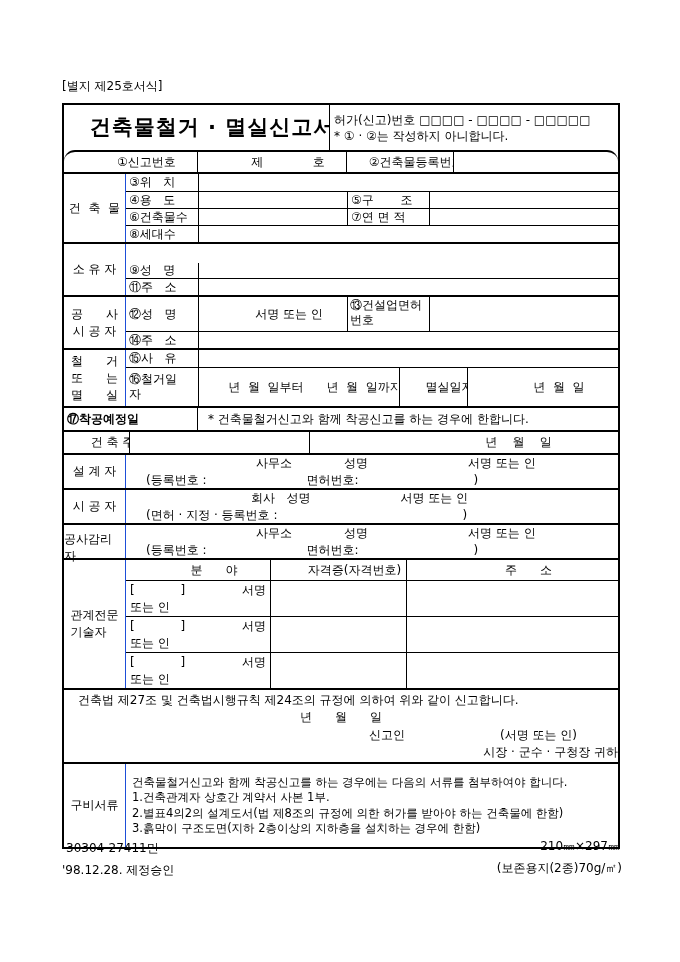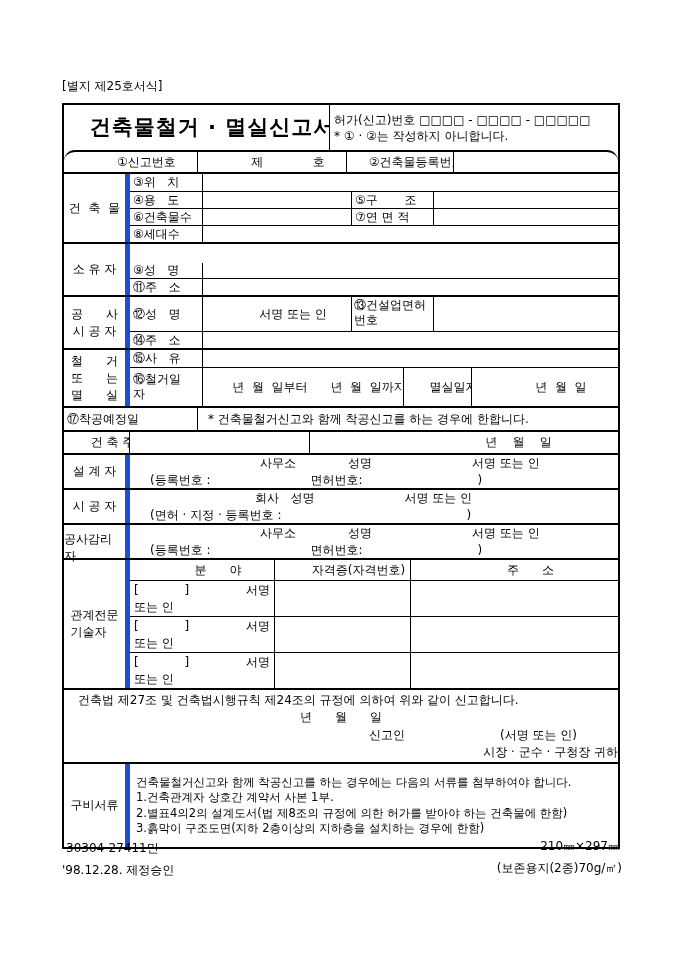--- a/index.html
+++ b/index.html
@@ -7,23 +7,23 @@
         font-family:"DejaVu Sans",sans-serif;font-size:12px;}
   .form-ref{position:absolute;left:62px;top:78px;font-size:12px;}
   .tbl{position:absolute;left:62px;top:103px;width:558px;border:2px solid #000;box-sizing:border-box;background:#fff;}
   .row{display:flex;box-sizing:border-box;}
   .c{box-sizing:border-box;display:flex;align-items:center;justify-content:center;
      white-space:pre;font-size:12px;overflow:hidden;line-height:15px;padding-left:32px;}
   .c.left{justify-content:flex-start;padding-left:3px;}
   .br{border-right:1px solid #000;}
   .bt1{border-top:1px solid #000;}
   .bt2{border-top:2px solid #000;}
-  .bold{font-weight:normal;}
+  .bold{font-weight:bold;}
   .grow{flex:1;}
-  .colA{width:61px;border-right:5px solid #1d4ed8;display:flex;align-items:center;
+  .colA{width:61px;border-right:1px solid #1d4ed8;display:flex;align-items:center;
         justify-content:center;white-space:pre;text-align:center;line-height:17px;}
   .rows{flex:1;display:flex;flex-direction:column;}
   .title-main{font-size:21px;font-weight:bold;letter-spacing:1px;}
   .title-right{flex:1;display:flex;flex-direction:column;justify-content:center;
                padding:3px 4px;white-space:pre;line-height:17px;}
   .two-line{display:flex;flex-direction:column;justify-content:space-evenly;align-items:stretch;}
   .tl{white-space:pre;line-height:16px;}
   .decl{display:flex;flex-direction:column;justify-content:space-evenly;}
   .att-content{flex:1;display:flex;flex-direction:column;justify-content:center;
                padding:3px 6px;font-size:11.5px;line-height:15.5px;}

